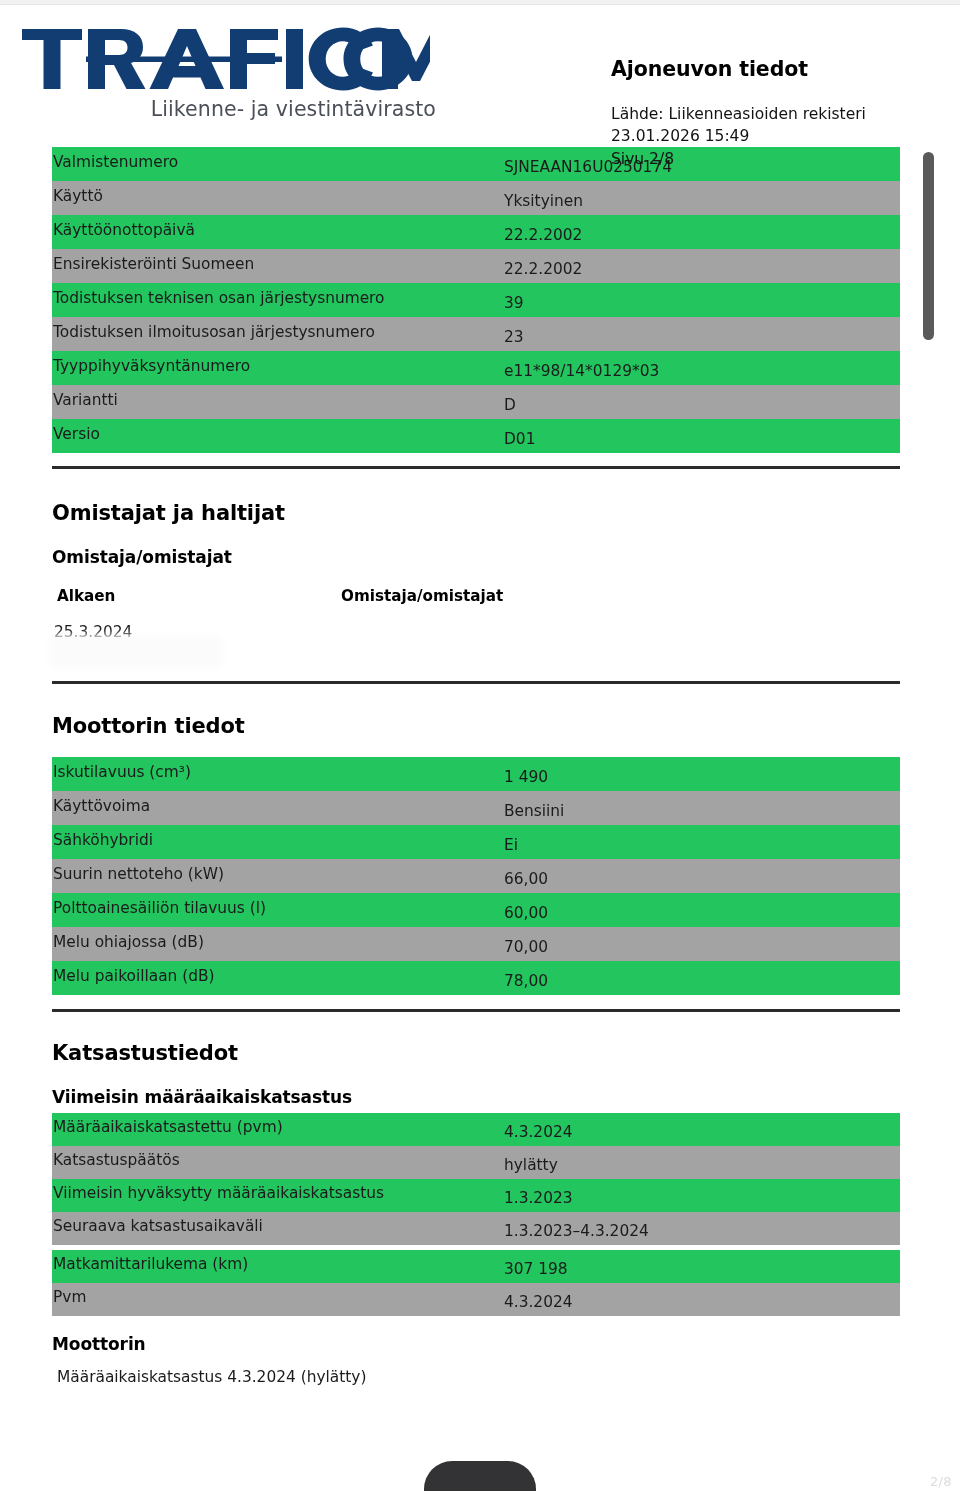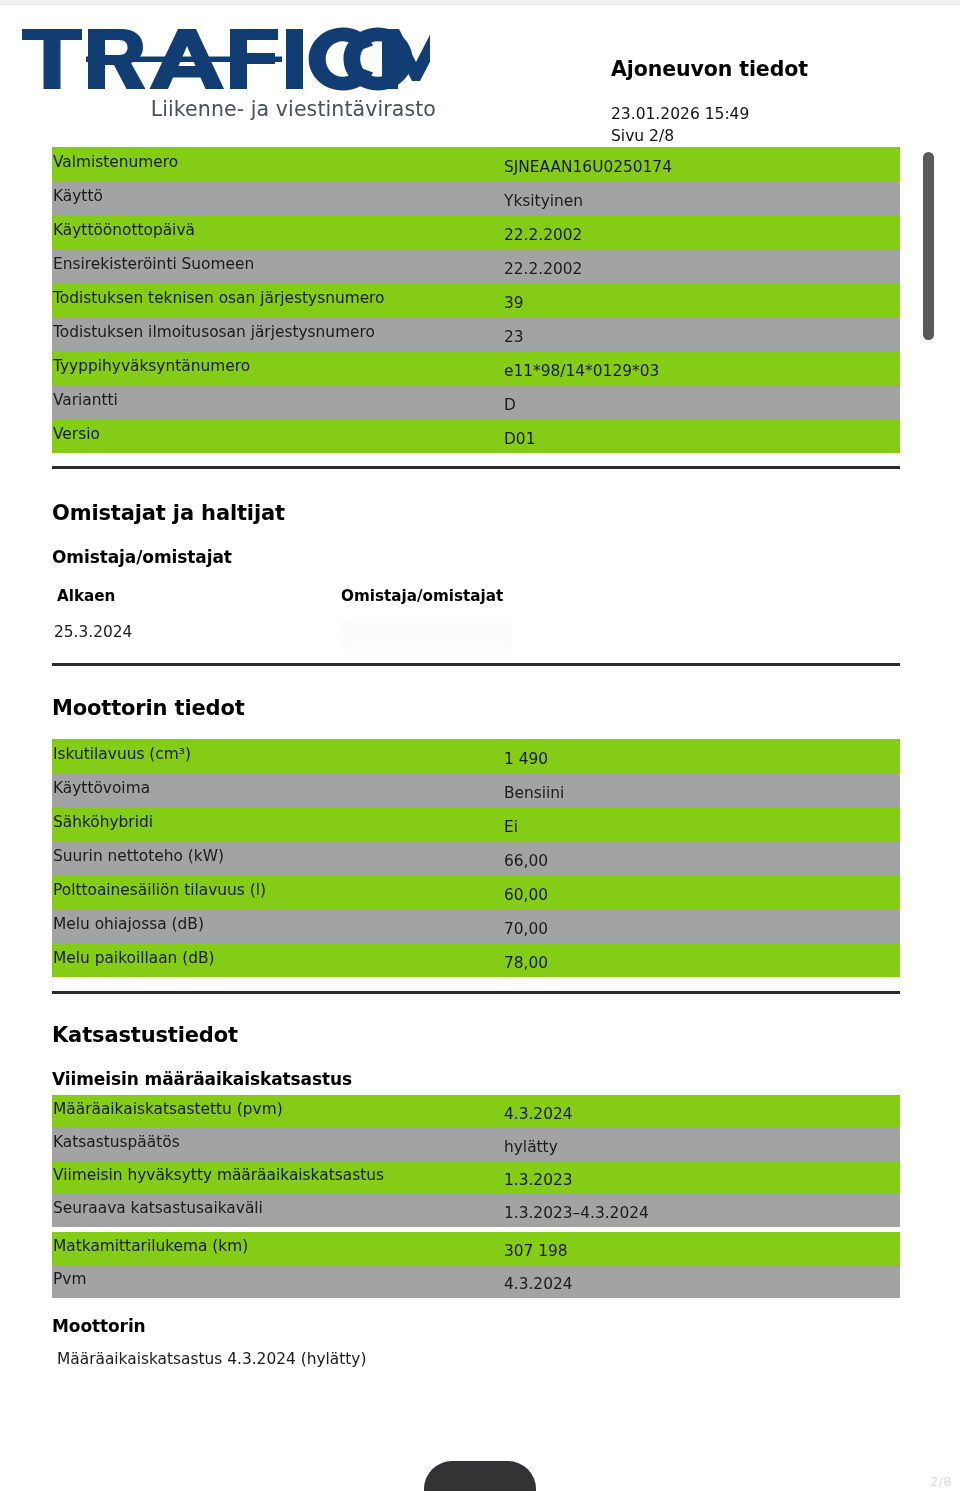--- a/index.html
+++ b/index.html
@@ -88,21 +88,21 @@
   }
 
   
   .kv-table {
     width: 848px;
     margin: 0 0 0 52px;
     border-collapse: collapse;
     table-layout: fixed;
   }
   .kv-table tr { height: 34px; }
-  .kv-table tr.odd  { background: #84cc16; }
+  .kv-table tr.odd  { background: #22c55e; }
   .kv-table tr.even { background: #a3a3a3; }
   .kv-table td {
     padding: 0;
     vertical-align: middle;
     font-size: 15.4px;
     line-height: 1.25;
     color: #1b1b1b;
     border: none;
   }
   .kv-table td.k {
@@ -155,20 +155,21 @@
     margin-top: 20px;
   }
   .owners-head .col-a { width: 289px; font-size: 15.2px; font-weight: bold; color: #000; padding-left: 5px; }
   .owners-head .col-b { font-size: 15.2px; font-weight: bold; color: #000; }
 
   .owners-row {
     display: flex;
     padding-left: 52px;
     margin-top: 18px;
     align-items: flex-start;
+    flex-direction: column;
   }
   .owners-row .col-a { width: 289px; font-size: 15.4px; color: #1b1b1b; padding-left: 2px; }
   .owners-row .col-b { position: relative; width: 330px; height: 26px; }
 
   .redaction {
     position: absolute;
     left: 0; top: -2px;
     width: 168px;
     height: 26px;
     border-radius: 3px;
@@ -259,20 +260,21 @@
           <path d="M385 4.5 c19.3 0 34.5 14 34.5 31.5 0 17.5-15.2 31.5-34.5 31.5 -19.3 0-34.5-14-34.5-31.5 0-17.5 15.2-31.5 34.5-31.5 Z M385 18.2 c-10 0-17.8 7.8-17.8 17.8 0 10 7.8 17.8 17.8 17.8 10 0 17.8-7.8 17.8-17.8 0-10-7.8-17.8-17.8-17.8 Z" transform="translate(-27,0)"></path>
 
           <path d="M364 6 h17 l17 33 17-33 h17 v60 h-16 V31 l-14 27 h-8 l-14-27 v35 h-16 Z" transform="translate(-2,0)"></path>
         </g>
       </svg>
       <div class="logo-tagline">Liikenne- ja viestintävirasto</div>
     </div>
 
     <div class="header-meta">
       <h1 class="doc-title">Ajoneuvon tiedot</h1>
+      <div class="meta-line">Lähde: Liikenneasioiden rekisteri</div>
       <div class="meta-line">23.01.2026 15:49</div>
       <div class="meta-line">Sivu 2/8</div>
     </div>
   </div>
 
   <table class="kv-table table-first">
     <tbody>
       <tr class="odd">
           <td class="k">Valmistenumero</td>
           <td class="v">SJNEAAN16U0250174</td>

